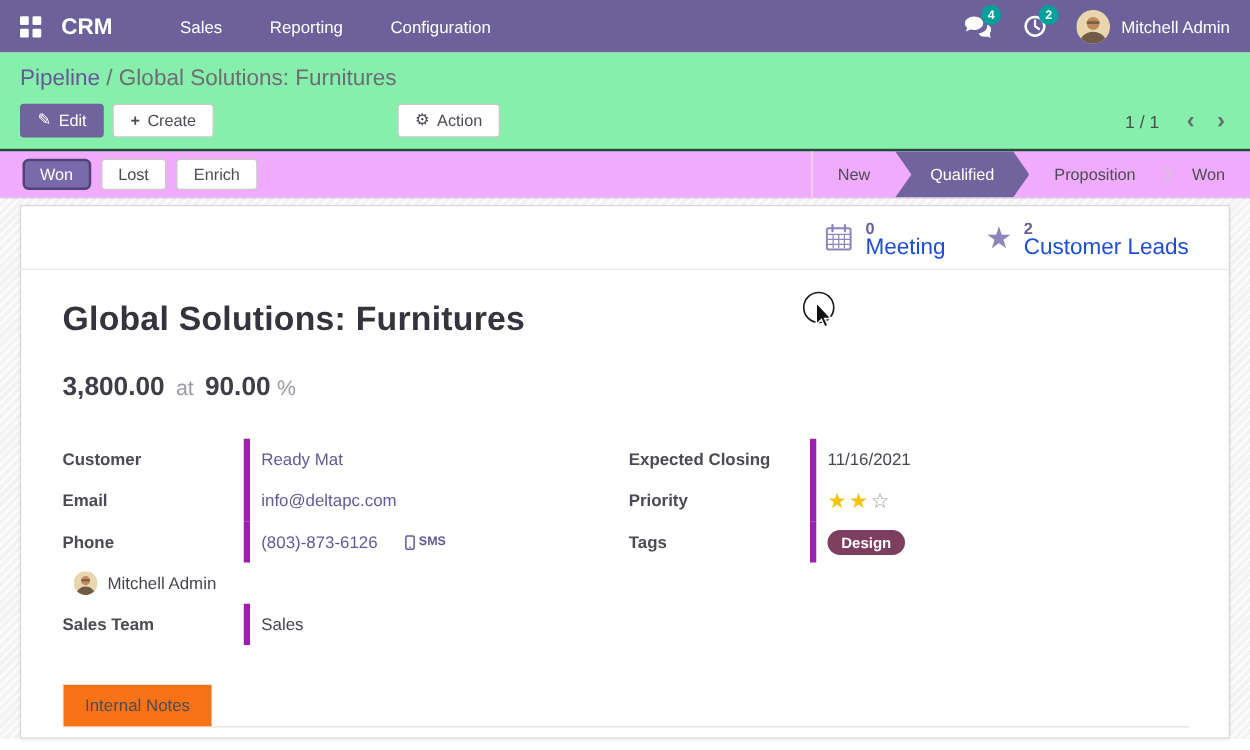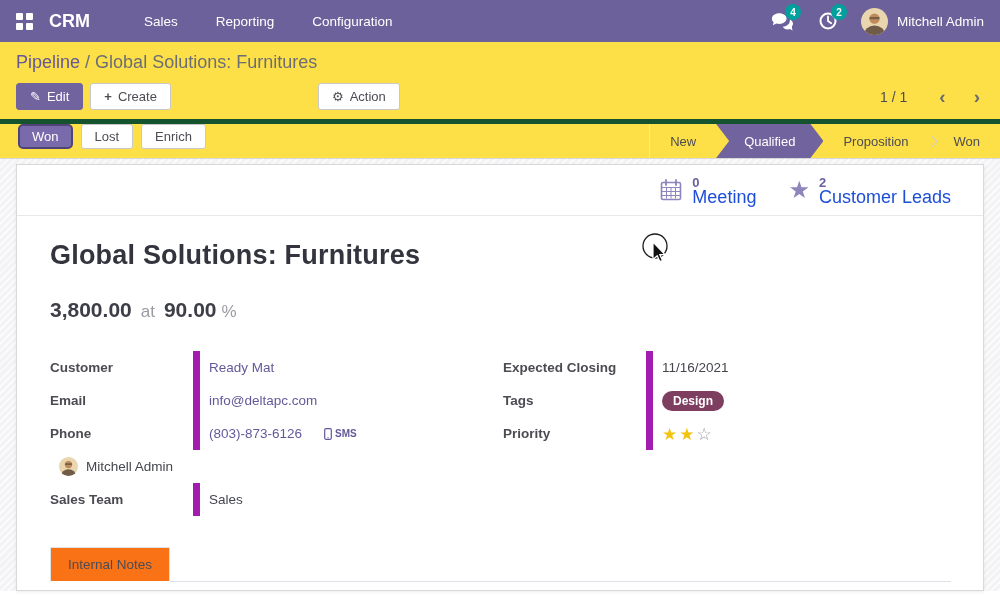--- a/index.html
+++ b/index.html
@@ -22,35 +22,35 @@
   .menu .mitem{padding:6px 12px;font-size:13.5px;cursor:pointer;border-radius:2px}
   .nav-right{margin-left:auto;display:flex;align-items:center;gap:20px}
   .nav-ico{position:relative;width:26px;height:24px;display:flex;align-items:center;justify-content:center;cursor:pointer}
   .badge{position:absolute;top:-5px;right:-6px;background:var(--teal);color:#fff;font-size:10px;font-weight:700;
          min-width:16px;height:16px;border-radius:8px;display:flex;align-items:center;justify-content:center;padding:0 3px}
   .userbox{display:flex;align-items:center;gap:9px;cursor:pointer}
   .avatar{width:27px;height:27px;border-radius:50%;overflow:hidden;flex:none}
   .username{font-size:13.5px}
 
   
-  .cpanel{background:#fde047;padding:10px 16px 0 16px}
+  .cpanel{background:#86efac;padding:10px 16px 0 16px}
   .breadcrumb{font-size:18px;margin-bottom:10px}
   .bc-parent{color:var(--link);cursor:pointer}
   .bc-sep,.bc-current{color:#6d6d74}
   .btnrow{display:flex;align-items:center;padding-bottom:9px}
   .btn{font-size:13px;padding:5px 13px;border-radius:3px;border:1px solid #c9c9c9;background:#fff;color:#4c4c54;cursor:pointer;display:inline-flex;align-items:center;gap:6px}
   .btn-primary{background:var(--primary);border-color:var(--primary);color:#fff}
   .btn+.btn{margin-left:7px}
   .action-wrap{position:absolute;left:318px}
-  .pager{margin-left:auto;display:flex;align-items:center;gap:20px;color:#4c4c54}
+  .pager{margin-left:auto;display:flex;align-items:center;gap:10px;color:#4c4c54}
   .pager-val{font-size:14px;margin-right:8px}
   .pg-arrow{font-size:19px;font-weight:700;color:#6a6a72;cursor:pointer;line-height:1;padding:0 4px}
 
   
-  .statusbar{height:40px;background:#fde047;border-top:5px solid #14532d;border-bottom:1px solid #d8d8d8;display:flex;align-items:flex-start}
+  .statusbar{height:40px;background:#f0abfc;border-top:2px solid #14532d;border-bottom:1px solid #d8d8d8;display:flex;align-items:center}
   .sb-buttons{display:flex;gap:8px;margin-left:18px}
   .sb-btn{font-size:13px;padding:4px 13px;background:#fff;border:1px solid #c9c9c9;border-radius:3px;color:#4c4c54;cursor:pointer}
   .sb-btn.active{background:#796bab;color:#fff;border:2px solid var(--primary-dark);border-radius:5px;padding:3px 12px}
   .stages{margin-left:auto;display:flex;align-items:stretch;height:100%;border-left:1px solid #e5e5e5;font-size:13px;color:#4c4c54}
   .stage{display:flex;align-items:center;padding:0 20px;cursor:pointer;position:relative}
   .stage.active{background:var(--primary);color:#fff;padding:0 28px;
     clip-path:polygon(0 0,calc(100% - 13px) 0,100% 50%,calc(100% - 13px) 100%,0 100%,13px 50%)}
   .chev-sep{align-self:center;width:9px;height:9px;border-top:1px solid #cfcfcf;border-right:1px solid #cfcfcf;transform:rotate(45deg);margin:0 -2px}
 
   
@@ -69,21 +69,21 @@
   .rtitle{font-size:27px;font-weight:700;color:var(--heading);letter-spacing:.2px}
   .amountrow{margin-top:27px;display:flex;align-items:baseline;gap:9px}
   .amt{font-size:21px;font-weight:700;color:#3d3e47}
   .amt-muted{font-size:17px;color:var(--muted)}
   .pct-sign{margin-left:-4px}
 
   .fields{display:flex;margin-top:29px}
   .fgroup-left{width:453px}
   .fgroup-right{flex:1}
   .frow{display:flex;align-items:center;height:33px}
-  .flabel{width:150px;flex:none;font-weight:700;font-size:13.5px;color:var(--label);border-right:7px solid #a21caf;align-self:stretch;display:flex;align-items:center}
+  .flabel{width:150px;flex:none;font-weight:700;font-size:13.5px;color:var(--label);border-right:5px solid #a21caf;align-self:stretch;display:flex;align-items:center}
   .fvalue{padding-left:9px;font-size:13.5px;color:#45464e;display:flex;align-items:center;gap:8px}
   .olink{color:var(--link);cursor:pointer;text-decoration:none}
   .smslink{display:inline-flex;align-items:center;gap:3px;color:var(--link);font-size:10px;font-weight:700;cursor:pointer;margin-left:14px}
   .avatar-sm{width:19px;height:19px;border-radius:50%;overflow:hidden;flex:none}
   .stars{font-size:17px;letter-spacing:2px;cursor:pointer}
   .stars .on{color:var(--star)}
   .stars .off{color:#9a9aa2}
   .tagpill{background:var(--tag);color:#fff;font-size:12px;font-weight:700;padding:3px 11px;border-radius:11px}
 
   .tabs{margin-top:31px;display:flex;border-bottom:1px solid #dee2e6}
@@ -265,30 +265,30 @@
         </div>
 
         <div class="fgroup-right">
           <div class="frow">
             <div class="flabel">Expected Closing</div>
             <div class="fvalue">
                 <span>11/16/2021</span>
               </div>
           </div>
           <div class="frow">
-            <div class="flabel">Tags</div>
-            <div class="fvalue">
-                <span class="tagpill">Design</span>
-              </div>
-          </div>
-          <div class="frow">
             <div class="flabel">Priority</div>
             <div class="fvalue">
               <span class="stars icoglyph"><span class="on">★★</span><span class="off">☆</span></span>
             </div>
+          </div>
+          <div class="frow">
+            <div class="flabel">Tags</div>
+            <div class="fvalue">
+                <span class="tagpill">Design</span>
+              </div>
           </div>
         </div>
       </div>
 
       <div class="tabs">
         <div class="tab active">Internal Notes</div>
       </div>
     </div>
   </div>
 </div>

